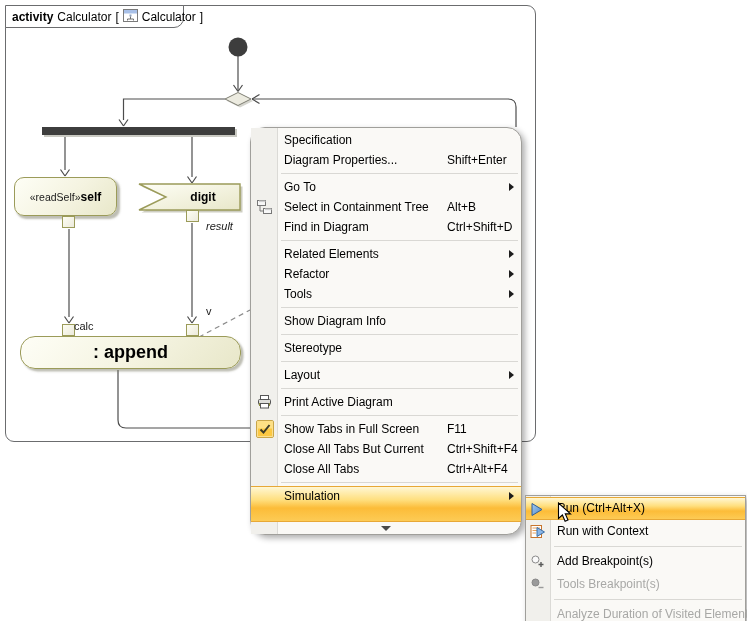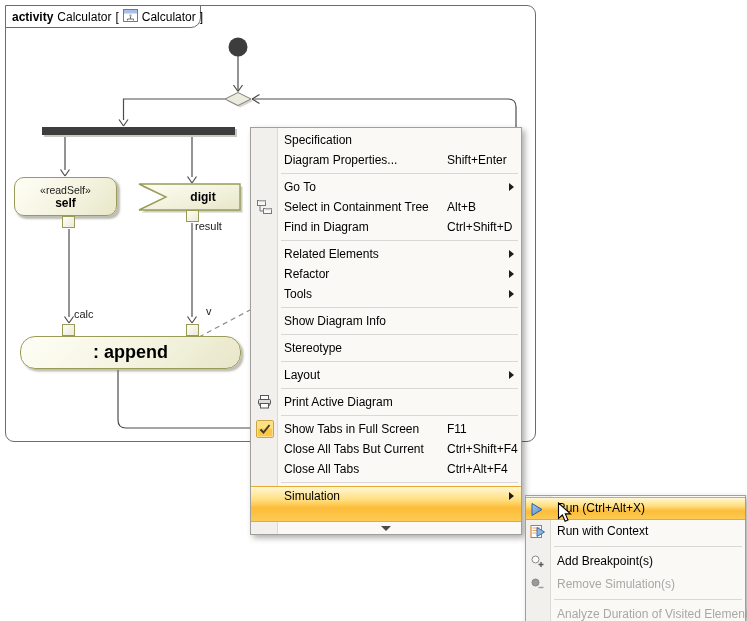--- a/index.html
+++ b/index.html
@@ -2,51 +2,51 @@
 <html><head>
 <meta charset="utf-8">
 <style>
   * { margin:0; padding:0; box-sizing:border-box; }
   body { background:#fff; font-family:"Liberation Sans", sans-serif; }
   #stage { position:relative; width:747px; height:621px; background:#fff; overflow:hidden; }
 
   
   .frame { position:absolute; left:5px; top:5px; width:531px; height:437px;
            border:1px solid #6b6c6e; border-radius:9px; background:#fff; z-index:0; }
-  .frame-header { position:absolute; left:5px; top:5px; width:196px; height:23px;
+  .frame-header { position:absolute; left:5px; top:5px; width:179px; height:23px;
            border:1px solid #6b6c6e; border-radius:0 0 10px 0; background:#fff; z-index:2;
            display:flex; align-items:center; gap:4px; padding:0 10px 0 6px;
            font-size:12px; color:#000; white-space:nowrap; }
   .frame-header b { font-weight:bold; }
   .svg-layer { position:absolute; left:0; top:0; z-index:1; pointer-events:none; }
 
   
   .node { position:absolute; z-index:2;
           background:linear-gradient(135deg,#fefef6 0%,#f4f3e0 55%,#e8e7c9 100%);
           border:1.4px solid #9b9b59; box-shadow:2.5px 2.5px 2px rgba(125,125,105,0.5); }
   .node-selfread { left:14px; top:177px; width:103px; height:39px; border-radius:10px;
-          display:flex; flex-direction:column; align-items:center; justify-content:center; }
+          display:flex; align-items:center; justify-content:center; }
   .node-selfread .stereo { font-size:10.5px; color:#1a1a1a; }
   .node-selfread .nm { font-size:12px; font-weight:bold; color:#000; }
   .node-append { left:20px; top:336px; width:221px; height:33px; border-radius:15px;
           display:flex; align-items:center; justify-content:center;
           font-size:18px; font-weight:bold; color:#000; }
   .digit-label { position:absolute; left:166px; top:184px; width:74px; height:26px; z-index:3;
           display:flex; align-items:center; justify-content:center;
           font-size:12px; font-weight:bold; color:#000; }
   .pin { position:absolute; width:13px; height:12px; z-index:3;
          background:linear-gradient(135deg,#fdfdf2,#eceadc); border:1px solid #9b9b59; }
   .flowlabel { position:absolute; z-index:3; font-size:11px; color:#1a1a1a; white-space:nowrap; }
 
   
   .menu { position:absolute; background:#faf9f6; border:1px solid #a09f9b;
           box-shadow:3px 3px 6px rgba(0,0,0,0.32); }
   .menu .gutter { position:absolute; left:0; top:0; bottom:0; background:#f1f0ec;
           border-right:1px solid #dbdad6; }
-  .ctx-menu { left:250px; top:127px; width:272px; z-index:10; padding:2px 0 0 0; }
+  .ctx-menu { left:250px; top:127px; width:272px; z-index:10; padding:2px 0 0 0;border-radius:15px; }
   .ctx-menu .gutter { width:27px; }
   .sub-menu { left:525px; top:495px; width:221px; z-index:11; padding:1px 0; }
   .sub-menu .gutter { width:25px; }
 
   .mi { position:relative; height:20px; line-height:20px; font-size:12px; color:#000;
         white-space:nowrap; }
   .mi .lbl { position:absolute; left:33px; top:0; }
   .mi .sc  { position:absolute; left:196px; top:0; }
   .mi .sub-arrow { position:absolute; right:7px; top:6px; width:0; height:0;
         border-left:5px solid #1c1c1c; border-top:4px solid transparent; border-bottom:4px solid transparent; }
@@ -143,22 +143,22 @@
     <span class="nm">self</span>
   </div>
   <div class="digit-label">digit</div>
   <div class="node node-append">: append</div>
 
   <div class="pin" style="left:62px; top:216px;"></div>
   <div class="pin" style="left:186px; top:210px;"></div>
   <div class="pin" style="left:62px; top:324px;"></div>
   <div class="pin" style="left:186px; top:324px;"></div>
 
-  <div class="flowlabel" style="left:74px; top:308px;">calc</div>
-  <div class="flowlabel" style="left:195px; top:220px;">result</div>
+  <div class="flowlabel" style="left:74px; top:320px;">calc</div>
+  <div class="flowlabel" style="left:206px; top:220px;font-style:italic;">result</div>
   <div class="flowlabel" style="left:206px; top:305px;">v</div>
 
   <div class="menu ctx-menu">
     <div class="gutter"></div>
 
     <div class="mi">
       <span class="lbl">Specification</span>
     </div>
     <div class="mi">
       <span class="lbl">Diagram Properties...</span>
@@ -304,21 +304,21 @@
       <span class="lbl">Add Breakpoint(s)</span>
     </div>
 
     <div class="smi disabled">
       <span class="g-icon">
         <svg width="15" height="15" viewBox="0 0 15 15">
           <circle cx="5.5" cy="5.5" r="3.5" fill="#9a9a9a" stroke="#888"></circle>
           <path d="M8.5,10.5 H13.5" stroke="#9a9a9a" stroke-width="1.4"></path>
         </svg>
       </span>
-      <span class="lbl">Remove Simulation(s)</span>
+      <span class="lbl">Tools Breakpoint(s)</span>
     </div>
     <div class="ssep"></div>
 
     <div class="smi disabled">
       <span class="lbl">Analyze Duration of Visited Elements</span>
     </div>
   </div>
 
   <div class="cursor">
     <svg width="15" height="22" viewBox="0 0 15 22">

